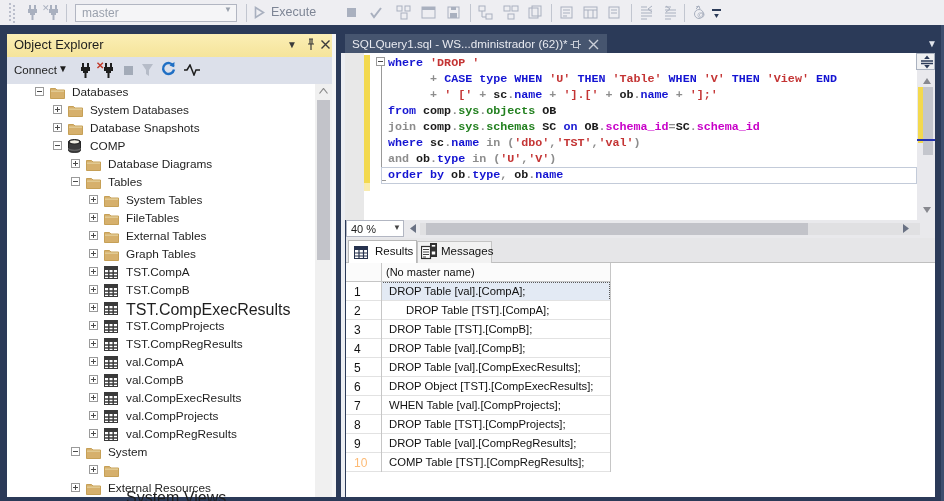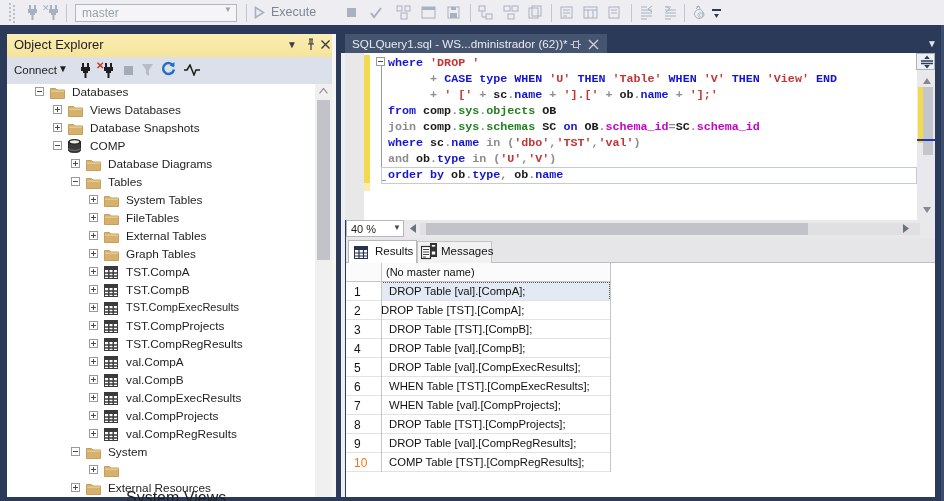--- a/index.html
+++ b/index.html
@@ -157,21 +157,21 @@
 <path d="M1 5.2 H14" stroke="#e2cc96" stroke-width="1.4"></path>
   </svg>
 <div class="txt" style="left:72px;top:85px;font-size:11.8px;color:#1e1e1e;">Databases</div>
 <div class="abs" style="left:53px;top:105px;width:9px;height:9px;background:#fff;border:1px solid #9a9a9a;"></div>
 <div class="abs" style="left:55px;top:109px;width:5px;height:1px;background:#4a4a4a;"></div>
 <div class="abs" style="left:57px;top:107px;width:1px;height:5px;background:#4a4a4a;"></div>
 <svg class="abs" style="left:68px;top:104px" width="15" height="13" viewBox="0 0 15 13">
 <path d="M0.5 2.5 L5.5 2.5 L7 4 L14.5 4 L14.5 12.5 L0.5 12.5 Z" fill="#d6b06c" stroke="#c6a056" stroke-width="1"></path>
 <path d="M1 5.2 H14" stroke="#e2cc96" stroke-width="1.4"></path>
   </svg>
-<div class="txt" style="left:90px;top:103px;font-size:11.8px;color:#1e1e1e;">Views Databases</div>
+<div class="txt" style="left:90px;top:103px;font-size:11.8px;color:#1e1e1e;">System Databases</div>
 <div class="abs" style="left:53px;top:123px;width:9px;height:9px;background:#fff;border:1px solid #9a9a9a;"></div>
 <div class="abs" style="left:55px;top:127px;width:5px;height:1px;background:#4a4a4a;"></div>
 <div class="abs" style="left:57px;top:125px;width:1px;height:5px;background:#4a4a4a;"></div>
 <svg class="abs" style="left:68px;top:122px" width="15" height="13" viewBox="0 0 15 13">
 <path d="M0.5 2.5 L5.5 2.5 L7 4 L14.5 4 L14.5 12.5 L0.5 12.5 Z" fill="#d6b06c" stroke="#c6a056" stroke-width="1"></path>
 <path d="M1 5.2 H14" stroke="#e2cc96" stroke-width="1.4"></path>
   </svg>
 <div class="txt" style="left:90px;top:121px;font-size:11.8px;color:#1e1e1e;">Database Snapshots</div>
 <div class="abs" style="left:53px;top:141px;width:9px;height:9px;background:#fff;border:1px solid #9a9a9a;"></div>
 <div class="abs" style="left:55px;top:145px;width:5px;height:1px;background:#4a4a4a;"></div>
@@ -248,21 +248,21 @@
   </svg>
 <div class="txt" style="left:126px;top:283px;font-size:11.8px;color:#1e1e1e;">TST.CompB</div>
 <div class="abs" style="left:89px;top:303px;width:9px;height:9px;background:#fff;border:1px solid #9a9a9a;"></div>
 <div class="abs" style="left:91px;top:307px;width:5px;height:1px;background:#4a4a4a;"></div>
 <div class="abs" style="left:93px;top:305px;width:1px;height:5px;background:#4a4a4a;"></div>
 <svg class="abs" style="left:104px;top:302px" width="14" height="13" viewBox="0 0 14 13">
 <rect x="0.5" y="0.5" width="13" height="12" fill="#fff" stroke="#3a3a3a"></rect>
 <rect x="0" y="0" width="14" height="4" fill="#3a3a3a"></rect>
 <path d="M0.5 7 H13.5 M0.5 10 H13.5 M4.8 4 V12.5 M9.2 4 V12.5" stroke="#3a3a3a" stroke-width="1.4"></path>
   </svg>
-<div class="txt" style="left:126px;top:301px;font-size:11px;color:#1e1e1e;">TST.CompExecResults</div>
+<div class="txt" style="left:126px;top:301px;font-size:16px;color:#1e1e1e;">TST.CompExecResults</div>
 <div class="abs" style="left:89px;top:321px;width:9px;height:9px;background:#fff;border:1px solid #9a9a9a;"></div>
 <div class="abs" style="left:91px;top:325px;width:5px;height:1px;background:#4a4a4a;"></div>
 <div class="abs" style="left:93px;top:323px;width:1px;height:5px;background:#4a4a4a;"></div>
 <svg class="abs" style="left:104px;top:320px" width="14" height="13" viewBox="0 0 14 13">
 <rect x="0.5" y="0.5" width="13" height="12" fill="#fff" stroke="#3a3a3a"></rect>
 <rect x="0" y="0" width="14" height="4" fill="#3a3a3a"></rect>
 <path d="M0.5 7 H13.5 M0.5 10 H13.5 M4.8 4 V12.5 M9.2 4 V12.5" stroke="#3a3a3a" stroke-width="1.4"></path>
   </svg>
 <div class="txt" style="left:126px;top:319px;font-size:11.8px;color:#1e1e1e;">TST.CompProjects</div>
 <div class="abs" style="left:89px;top:339px;width:9px;height:9px;background:#fff;border:1px solid #9a9a9a;"></div>
@@ -423,39 +423,39 @@
 <div class="txt" style="left:441px;top:245px;font-size:11.5px;color:#111;">Messages</div>
 <div class="abs" style="left:930px;top:263px;width:1px;height:234px;background:#e0e0e0;"></div>
 <div class="abs" style="left:346px;top:263px;width:589px;height:234px;background:#fff;"></div>
 <div class="abs" style="left:346px;top:263px;width:264px;height:19px;background:#fbfbfb;border-bottom:1px solid #c6c6c6;"></div>
 <div class="txt" style="left:386px;top:266px;font-size:11px;color:#111;">(No master name)</div>
 <div class="abs" style="left:381px;top:282px;width:229px;height:19px;background:#e3eaf4;outline:1px dotted #5a5a5a;outline-offset:-1px;"></div>
 <div class="txt" style="left:354px;top:285px;font-size:12px;color:#111;">1</div>
 <div class="txt" style="left:389px;top:285px;font-size:11.3px;color:#111;">DROP Table [val].[CompA];</div>
 <div class="abs" style="left:346px;top:300px;width:264px;height:1px;background:#e2e2e2;"></div>
 <div class="txt" style="left:354px;top:304px;font-size:12px;color:#111;">2</div>
-<div class="txt" style="left:381px;top:304px;font-size:11.3px;color:#111;">DROP Table [TST].[CompA];</div>
+<div class="txt" style="left:406px;top:304px;font-size:11.3px;color:#111;">DROP Table [TST].[CompA];</div>
 <div class="abs" style="left:346px;top:319px;width:264px;height:1px;background:#e2e2e2;"></div>
 <div class="txt" style="left:354px;top:323px;font-size:12px;color:#111;">3</div>
 <div class="txt" style="left:389px;top:323px;font-size:11.3px;color:#111;text-align:center;">DROP Table [TST].[CompB];</div>
 <div class="abs" style="left:346px;top:338px;width:264px;height:1px;background:#e2e2e2;"></div>
 <div class="txt" style="left:354px;top:342px;font-size:12px;color:#111;">4</div>
 <div class="txt" style="left:389px;top:342px;font-size:11.3px;color:#111;">DROP Table [val].[CompB];</div>
 <div class="abs" style="left:346px;top:357px;width:264px;height:1px;background:#e2e2e2;"></div>
 <div class="txt" style="left:354px;top:361px;font-size:12px;color:#111;">5</div>
 <div class="txt" style="left:389px;top:361px;font-size:11.3px;color:#111;">DROP Table [val].[CompExecResults];</div>
 <div class="abs" style="left:346px;top:376px;width:264px;height:1px;background:#e2e2e2;"></div>
 <div class="txt" style="left:354px;top:380px;font-size:12px;color:#111;">6</div>
-<div class="txt" style="left:389px;top:380px;font-size:11.3px;color:#111;">WHEN Table [TST].[CompExecResults];</div>
+<div class="txt" style="left:389px;top:380px;font-size:11.3px;color:#111;">DROP Object [TST].[CompExecResults];</div>
 <div class="abs" style="left:346px;top:395px;width:264px;height:1px;background:#e2e2e2;"></div>
 <div class="txt" style="left:354px;top:399px;font-size:12px;color:#111;">7</div>
 <div class="txt" style="left:389px;top:399px;font-size:11.3px;color:#111;">WHEN Table [val].[CompProjects];</div>
 <div class="abs" style="left:346px;top:414px;width:264px;height:1px;background:#e2e2e2;"></div>
 <div class="txt" style="left:354px;top:418px;font-size:12px;color:#111;">8</div>
 <div class="txt" style="left:389px;top:418px;font-size:11.3px;color:#111;">DROP Table [TST].[CompProjects];</div>
 <div class="abs" style="left:346px;top:433px;width:264px;height:1px;background:#e2e2e2;"></div>
 <div class="txt" style="left:354px;top:437px;font-size:12px;color:#111;">9</div>
 <div class="txt" style="left:389px;top:437px;font-size:11.3px;color:#111;">DROP Table [val].[CompRegResults];</div>
 <div class="abs" style="left:346px;top:452px;width:264px;height:1px;background:#e2e2e2;"></div>
-<div class="txt" style="left:354px;top:456px;font-size:12px;color:#f97316;">10</div>
+<div class="txt" style="left:354px;top:456px;font-size:12px;color:#fdba74;">10</div>
 <div class="txt" style="left:389px;top:456px;font-size:11.3px;color:#111;">COMP Table [TST].[CompRegResults];</div>
 <div class="abs" style="left:346px;top:471px;width:264px;height:1px;background:#e2e2e2;"></div>
 <div class="abs" style="left:381px;top:263px;width:1px;height:209px;background:#c6c6c6;"></div>
 <div class="abs" style="left:610px;top:263px;width:1px;height:209px;background:#c6c6c6;"></div>
 </body></html>

